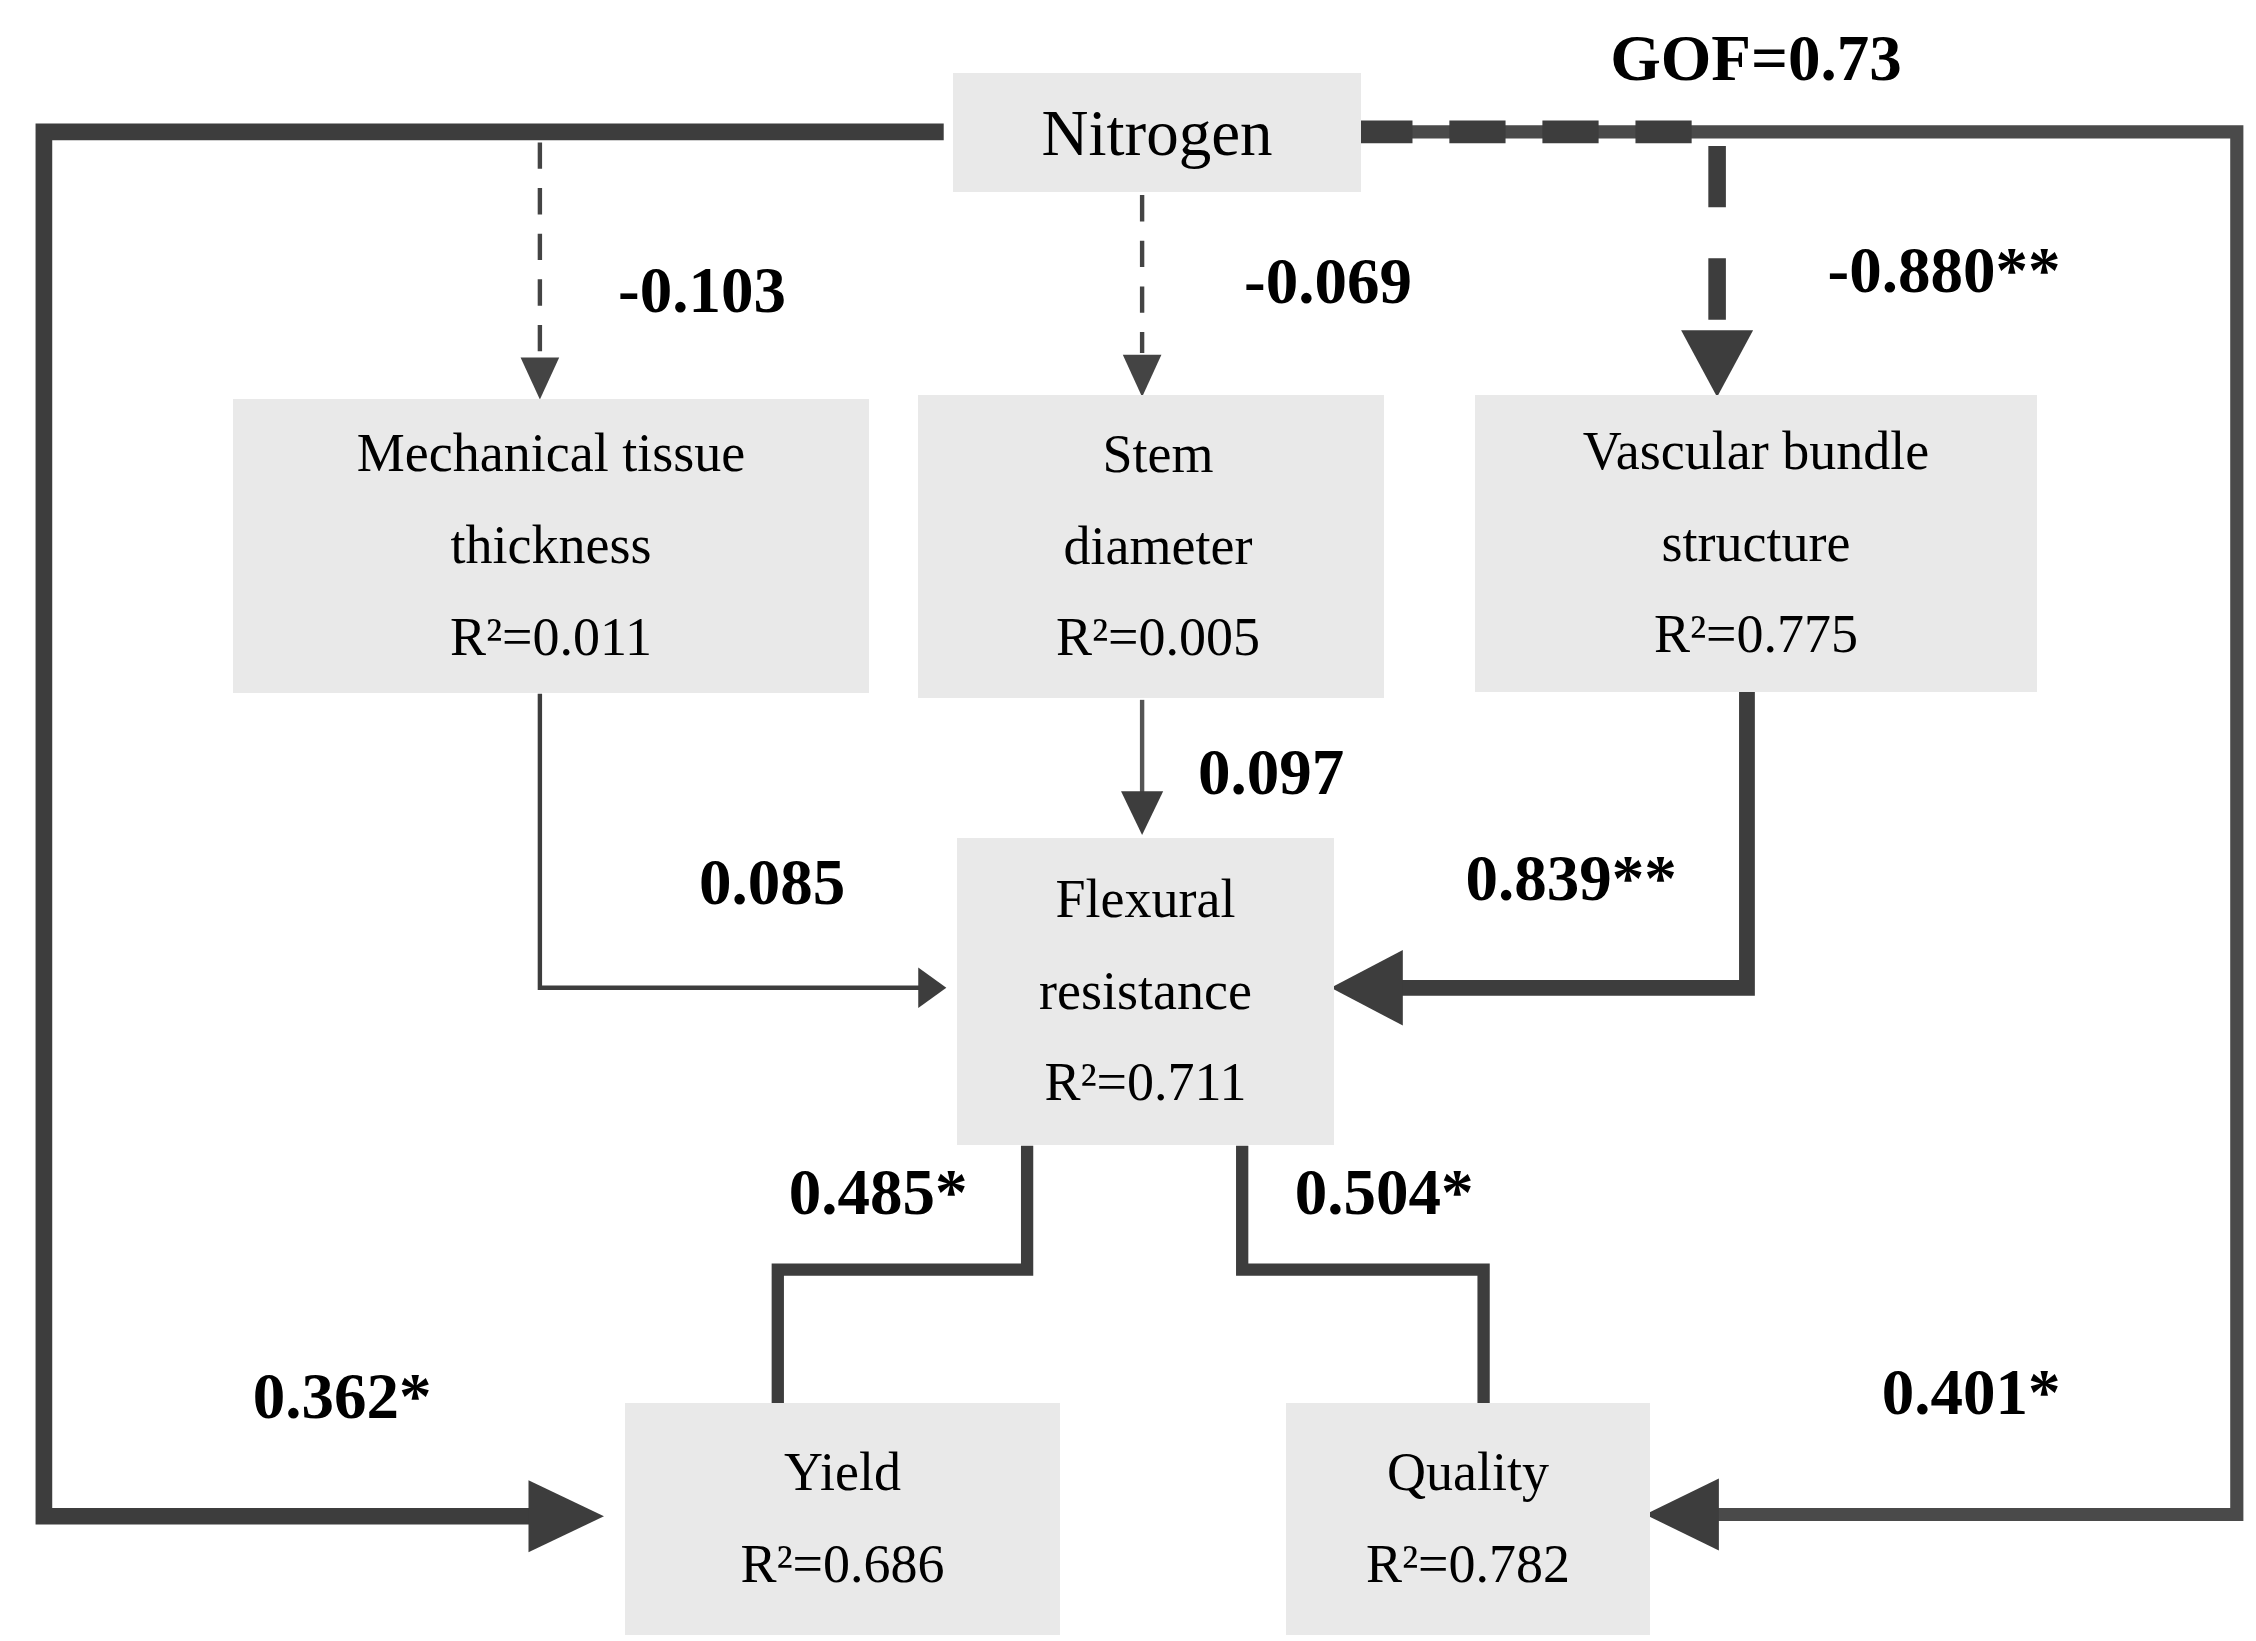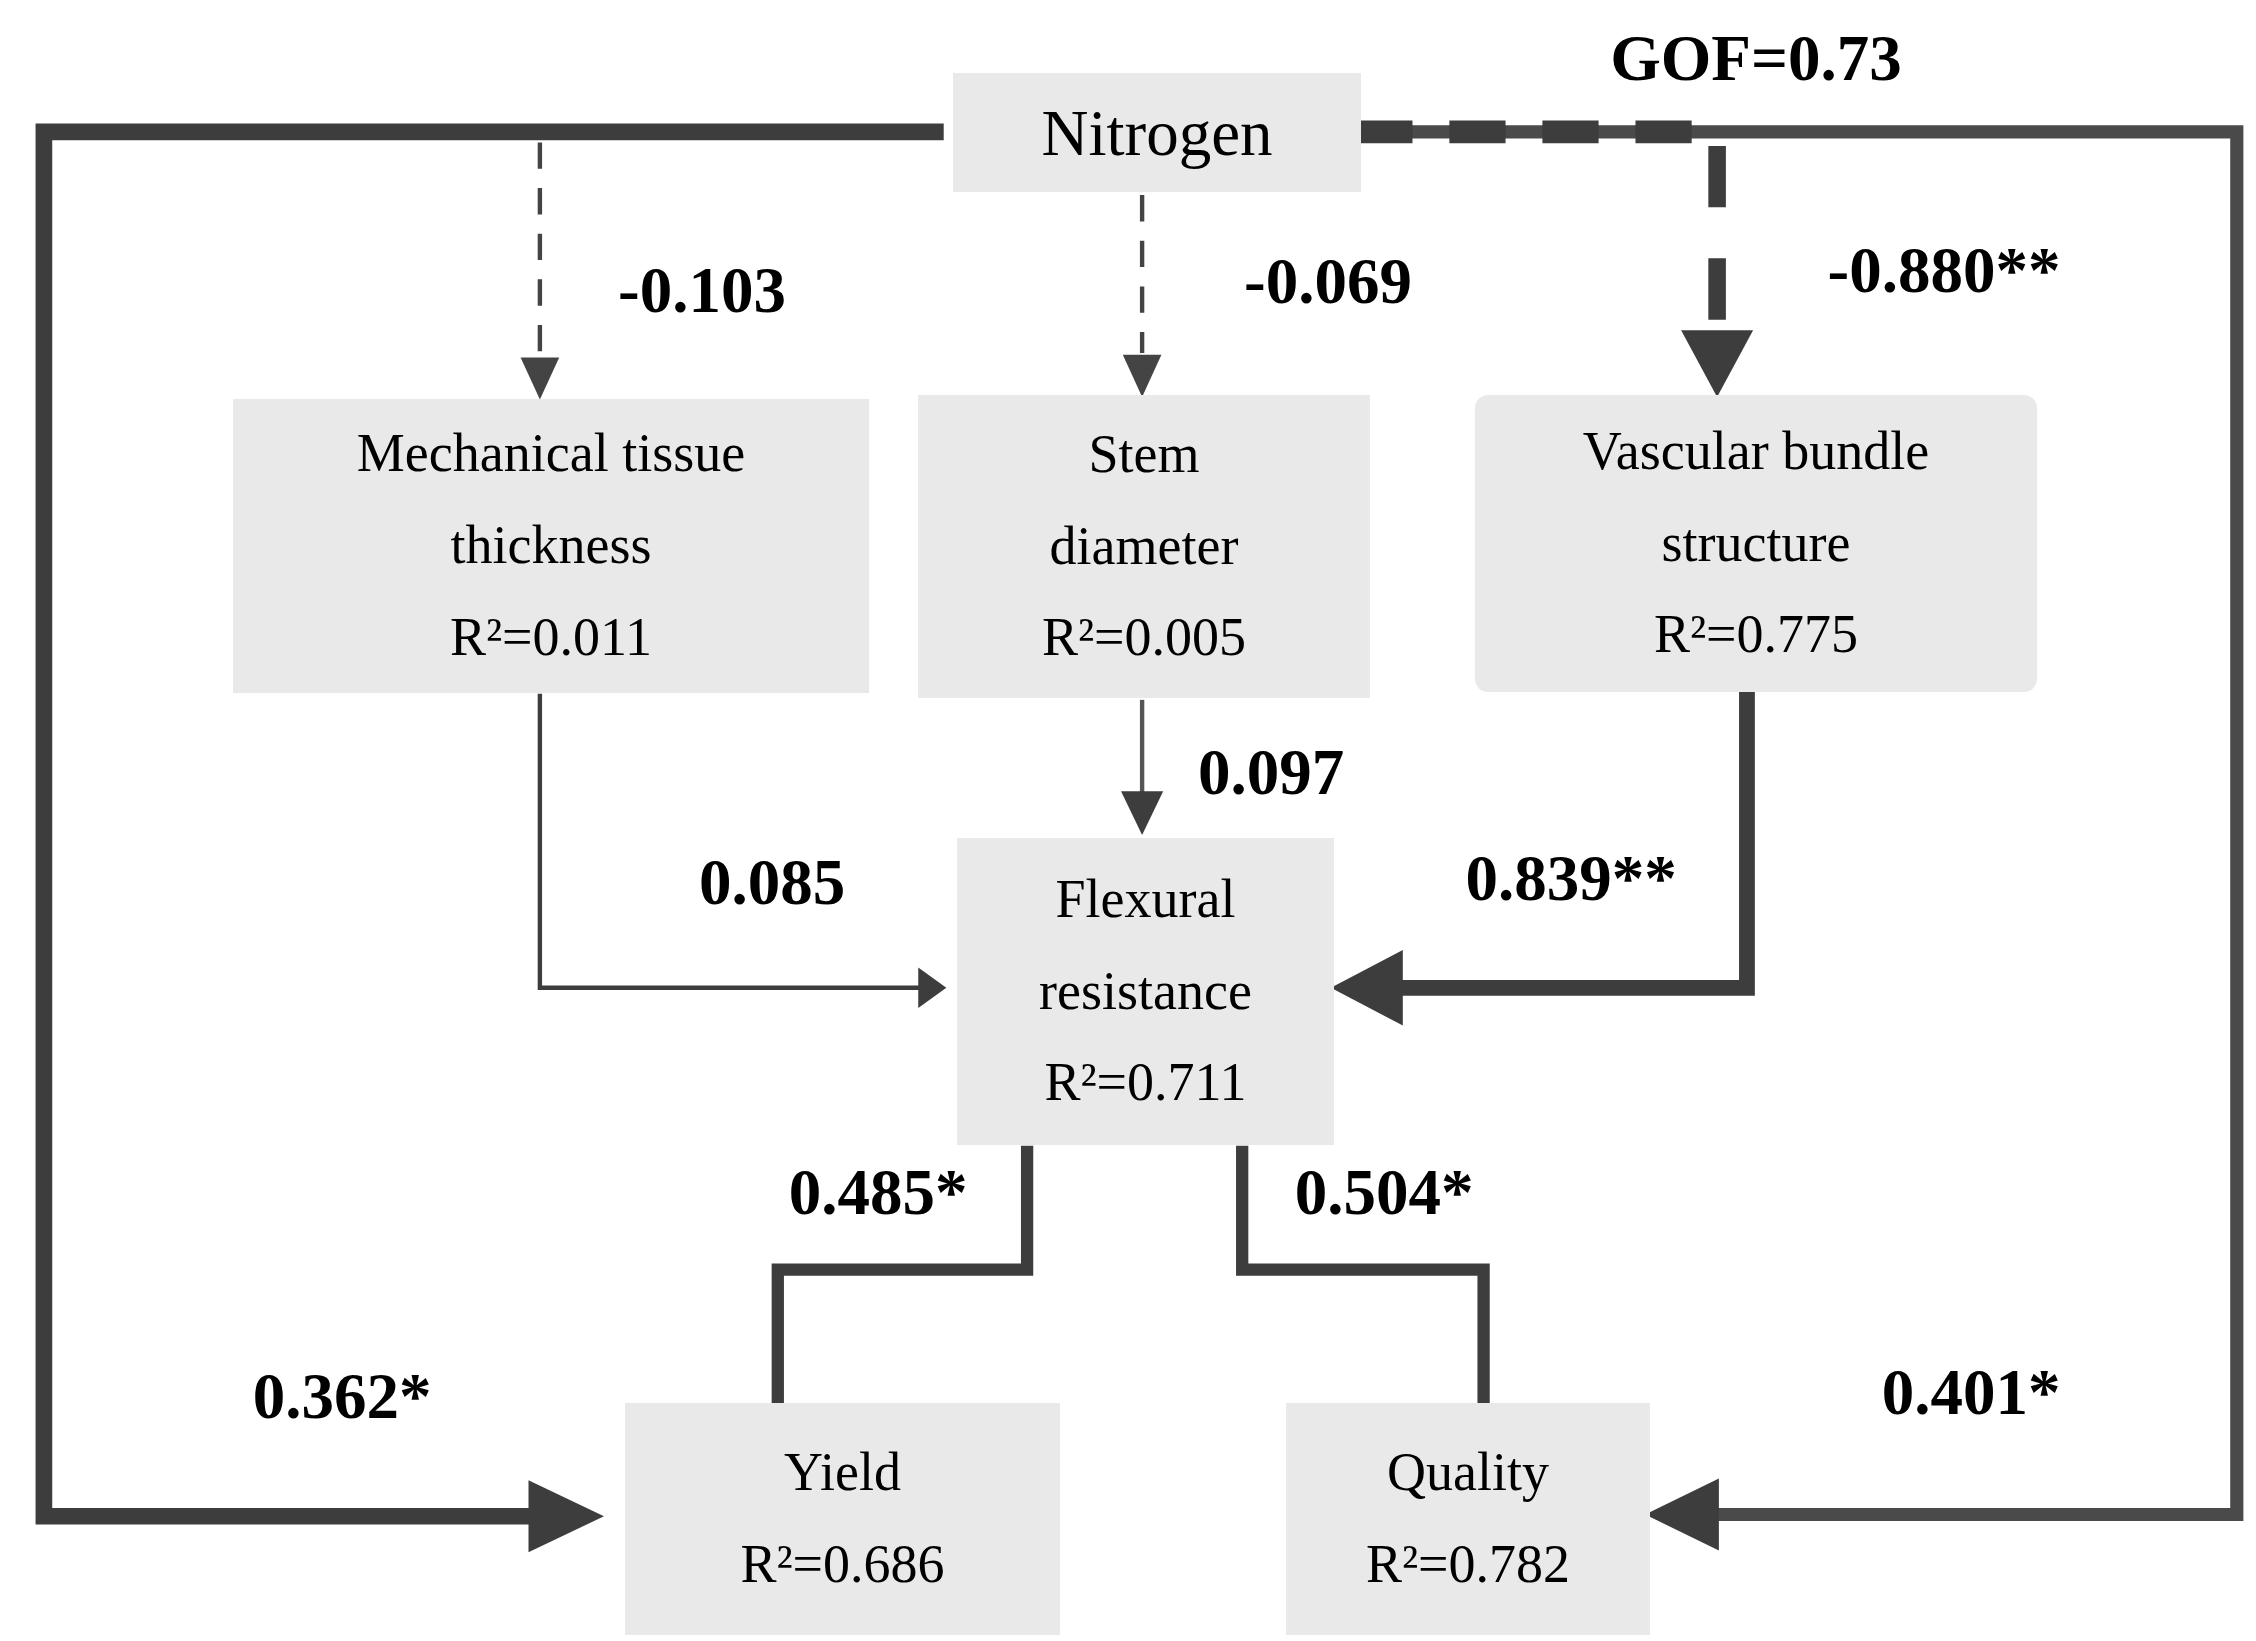--- a/index.html
+++ b/index.html
@@ -93,25 +93,25 @@
       <polyline points="1415,1305 1415,1446 1690,1446 1690,1598"></polyline>
     </g>
   </svg>
 
   <div class="node big" style="left:944px;top:73px;width:408px;height:119px;">Nitrogen</div>
 
   <div class="node" style="left:224px;top:399px;width:636px;height:294px;">Mechanical tissue
 thickness
 R²=0.011</div>
 
-  <div class="node" style="left:909px;top:395px;width:452px;height:303px;">Stem
+  <div class="node" style="left:909px;top:395px;width:452px;height:303px;padding-left:14px;">Stem
 diameter
 R²=0.005</div>
 
-  <div class="node" style="left:1466px;top:395px;width:562px;height:297px;border-radius:13px;">Vascular bundle
+  <div class="node" style="left:1466px;top:395px;width:562px;height:297px;">Vascular bundle
 structure
 R²=0.775</div>
 
   <div class="node" style="left:948px;top:838px;width:377px;height:307px;">Flexural
 resistance
 R²=0.711</div>
 
   <div class="node" style="left:616px;top:1403px;width:435px;height:232px;">Yield
 R²=0.686</div>
 

